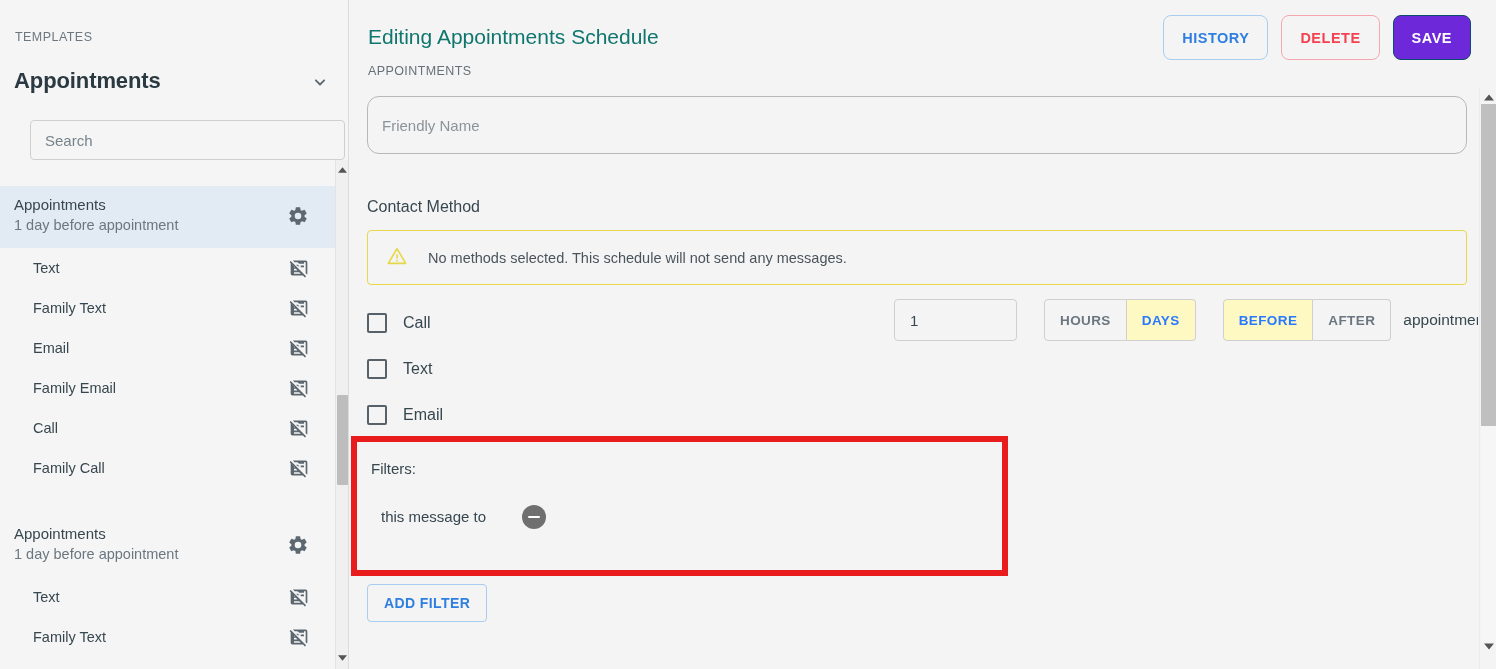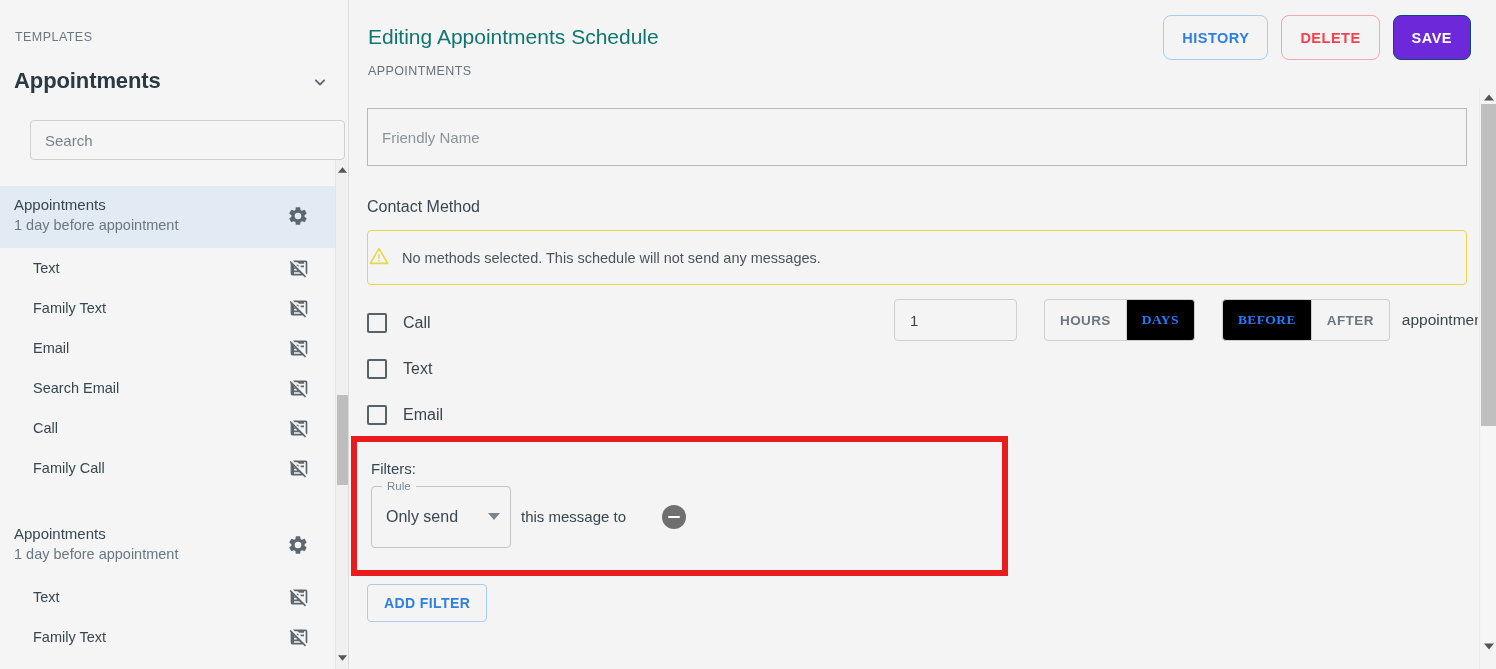--- a/index.html
+++ b/index.html
@@ -113,39 +113,40 @@
   .btn-history { border: 1px solid #a8cdf0; color: #2f7fe0; min-width: 92px; }
   .btn-delete  { border: 1px solid #f4a8ae; color: #f4414f; min-width: 92px; }
   .btn-save    { border: 1px solid #0c4a6e; background: #6d28d9; color: #ffffff; min-width: 74px; }
 
   #content {
     position: absolute; left: 0; top: 88px;
     width: 1129px; height: 581px;
     overflow: hidden;
   }
   .friendly-name {
-    position: absolute; left: 18px; top: 20px;
+    position: absolute; left: 18px; top: 8px;
     width: 1100px; height: 58px;
-    border: 1px solid #b8b8b8; border-radius: 0;
+    border: 1px solid #b8b8b8; border-radius: 12px;
     background: transparent;
     font-size: 15px; color: #8a949b;
     padding: 0 14px; outline: none;
     font-family: "Liberation Sans", sans-serif;
   }
   .friendly-name::placeholder { color: #8a949b; }
 
   .section-label {
     position: absolute; left: 18px; top: 110px;
     font-size: 16px; color: #37474f;
   }
   .warn-banner {
     position: absolute; left: 18px; top: 142px;
     width: 1100px; height: 55px;
     border: 1px solid #e7d84b; border-radius: 4px;
-    display: flex; align-items: center; gap: 12px;
+    display: flex; align-items: center; gap: 20px;
+    padding-left: 18px;
   }
   .warn-text { font-size: 14.5px; color: #4a545c; }
 
   .method-rows { position: absolute; left: 18px; top: 212px; width: 1100px; }
   .method-row { position: relative; height: 46px; display: flex; align-items: center; }
   .cbx {
     width: 20px; height: 20px; border: 2px solid #56616a;
     border-radius: 2px; margin-right: 16px; background: transparent;
   }
   .method-label { font-size: 16px; color: #37474f; }
@@ -162,21 +163,21 @@
   .tg-btn {
     height: 42px; min-width: 68px; padding: 10px 15px;
     border: 1px solid #cfcfcf;
     background: transparent; color: #6b7780;
     font-size: 13.5px; font-weight: bold; letter-spacing: .4px;
     display: flex; align-items: center; justify-content: center;
     cursor: pointer; font-family: "Liberation Sans", sans-serif;
   }
   .tg-btn.first { border-radius: 4px 0 0 4px; }
   .tg-btn.last  { border-radius: 0 4px 4px 0; border-left: none; }
-  .tg-btn.active { background: #000000; color: #2979ff; font-family: Liberation Serif, serif; }
+  .tg-btn.active { background: #fef9c3; color: #2979ff; }
   .timing-suffix { margin-left: 12px; font-size: 15.5px; color: #37474f; }
 
   
   .filters-highlight {
     position: absolute; left: 2px; top: 348px;
     width: 657px; height: 140px;
     border: 6px solid #e81c1c;
   }
   .filters-inner { position: relative; width: 100%; height: 100%; }
   .filters-label {
@@ -281,21 +282,21 @@
       <div class="child-row">
         <span class="child-label">Email</span>
         <span class="child-icon">
           <svg width="20" height="20" viewBox="0 0 24 24" aria-hidden="true">
             <path fill="#5d6770" d="M10.5 8H8.5l2 2h2l-2-2zm9.5-5H4.7l2 2H20v13.3l1.6 1.6c.25-.33.4-.75.4-1.2V5a2 2 0 00-2-2zM2.1 3.5L.7 4.9 2 6.2V19a2 2 0 002 2h12.8l2.3 2.3 1.4-1.4L2.1 3.5zM6 9.8l1.2 1.2H6V9.8zM6 13h2.2l2 2H6v-2zm0 4h6.2l2 2H6v-2zM14 9h4v2h-4V9zm-1.8-2L10.2 5H18v2h-5.8z"></path>
           </svg>
         </span>
       </div>
 
       <div class="child-row">
-        <span class="child-label">Search Email</span>
+        <span class="child-label">Family Email</span>
         <span class="child-icon">
           <svg width="20" height="20" viewBox="0 0 24 24" aria-hidden="true">
             <path fill="#5d6770" d="M10.5 8H8.5l2 2h2l-2-2zm9.5-5H4.7l2 2H20v13.3l1.6 1.6c.25-.33.4-.75.4-1.2V5a2 2 0 00-2-2zM2.1 3.5L.7 4.9 2 6.2V19a2 2 0 002 2h12.8l2.3 2.3 1.4-1.4L2.1 3.5zM6 9.8l1.2 1.2H6V9.8zM6 13h2.2l2 2H6v-2zm0 4h6.2l2 2H6v-2zM14 9h4v2h-4V9zm-1.8-2L10.2 5H18v2h-5.8z"></path>
           </svg>
         </span>
       </div>
 
       <div class="child-row">
         <span class="child-label">Call</span>
         <span class="child-icon">
@@ -415,29 +416,20 @@
           <div class="tg-btn last">AFTER</div>
         </div>
         <span class="timing-suffix">appointment</span>
       </div>
 
       <div class="filters-highlight">
         <div class="filters-inner">
           <div class="filters-label">Filters:</div>
           <div class="filter-row">
 
-            <div class="sel-field rule-field">
-              <span class="legend">Rule</span>
-              <span class="sel-value">Only send</span>
-              <span class="sel-caret">
-                <svg width="12" height="8" viewBox="0 0 12 8">
-                    <path d="M0 0h12L6 7z" fill="#7a848c"></path>
-                  </svg>
-              </span>
-            </div>
 
             <span class="conn-text">this message to</span>
 
 
             <div class="remove-btn">
               <span class="bar"></span>
             </div>
           </div>
         </div>
       </div>

